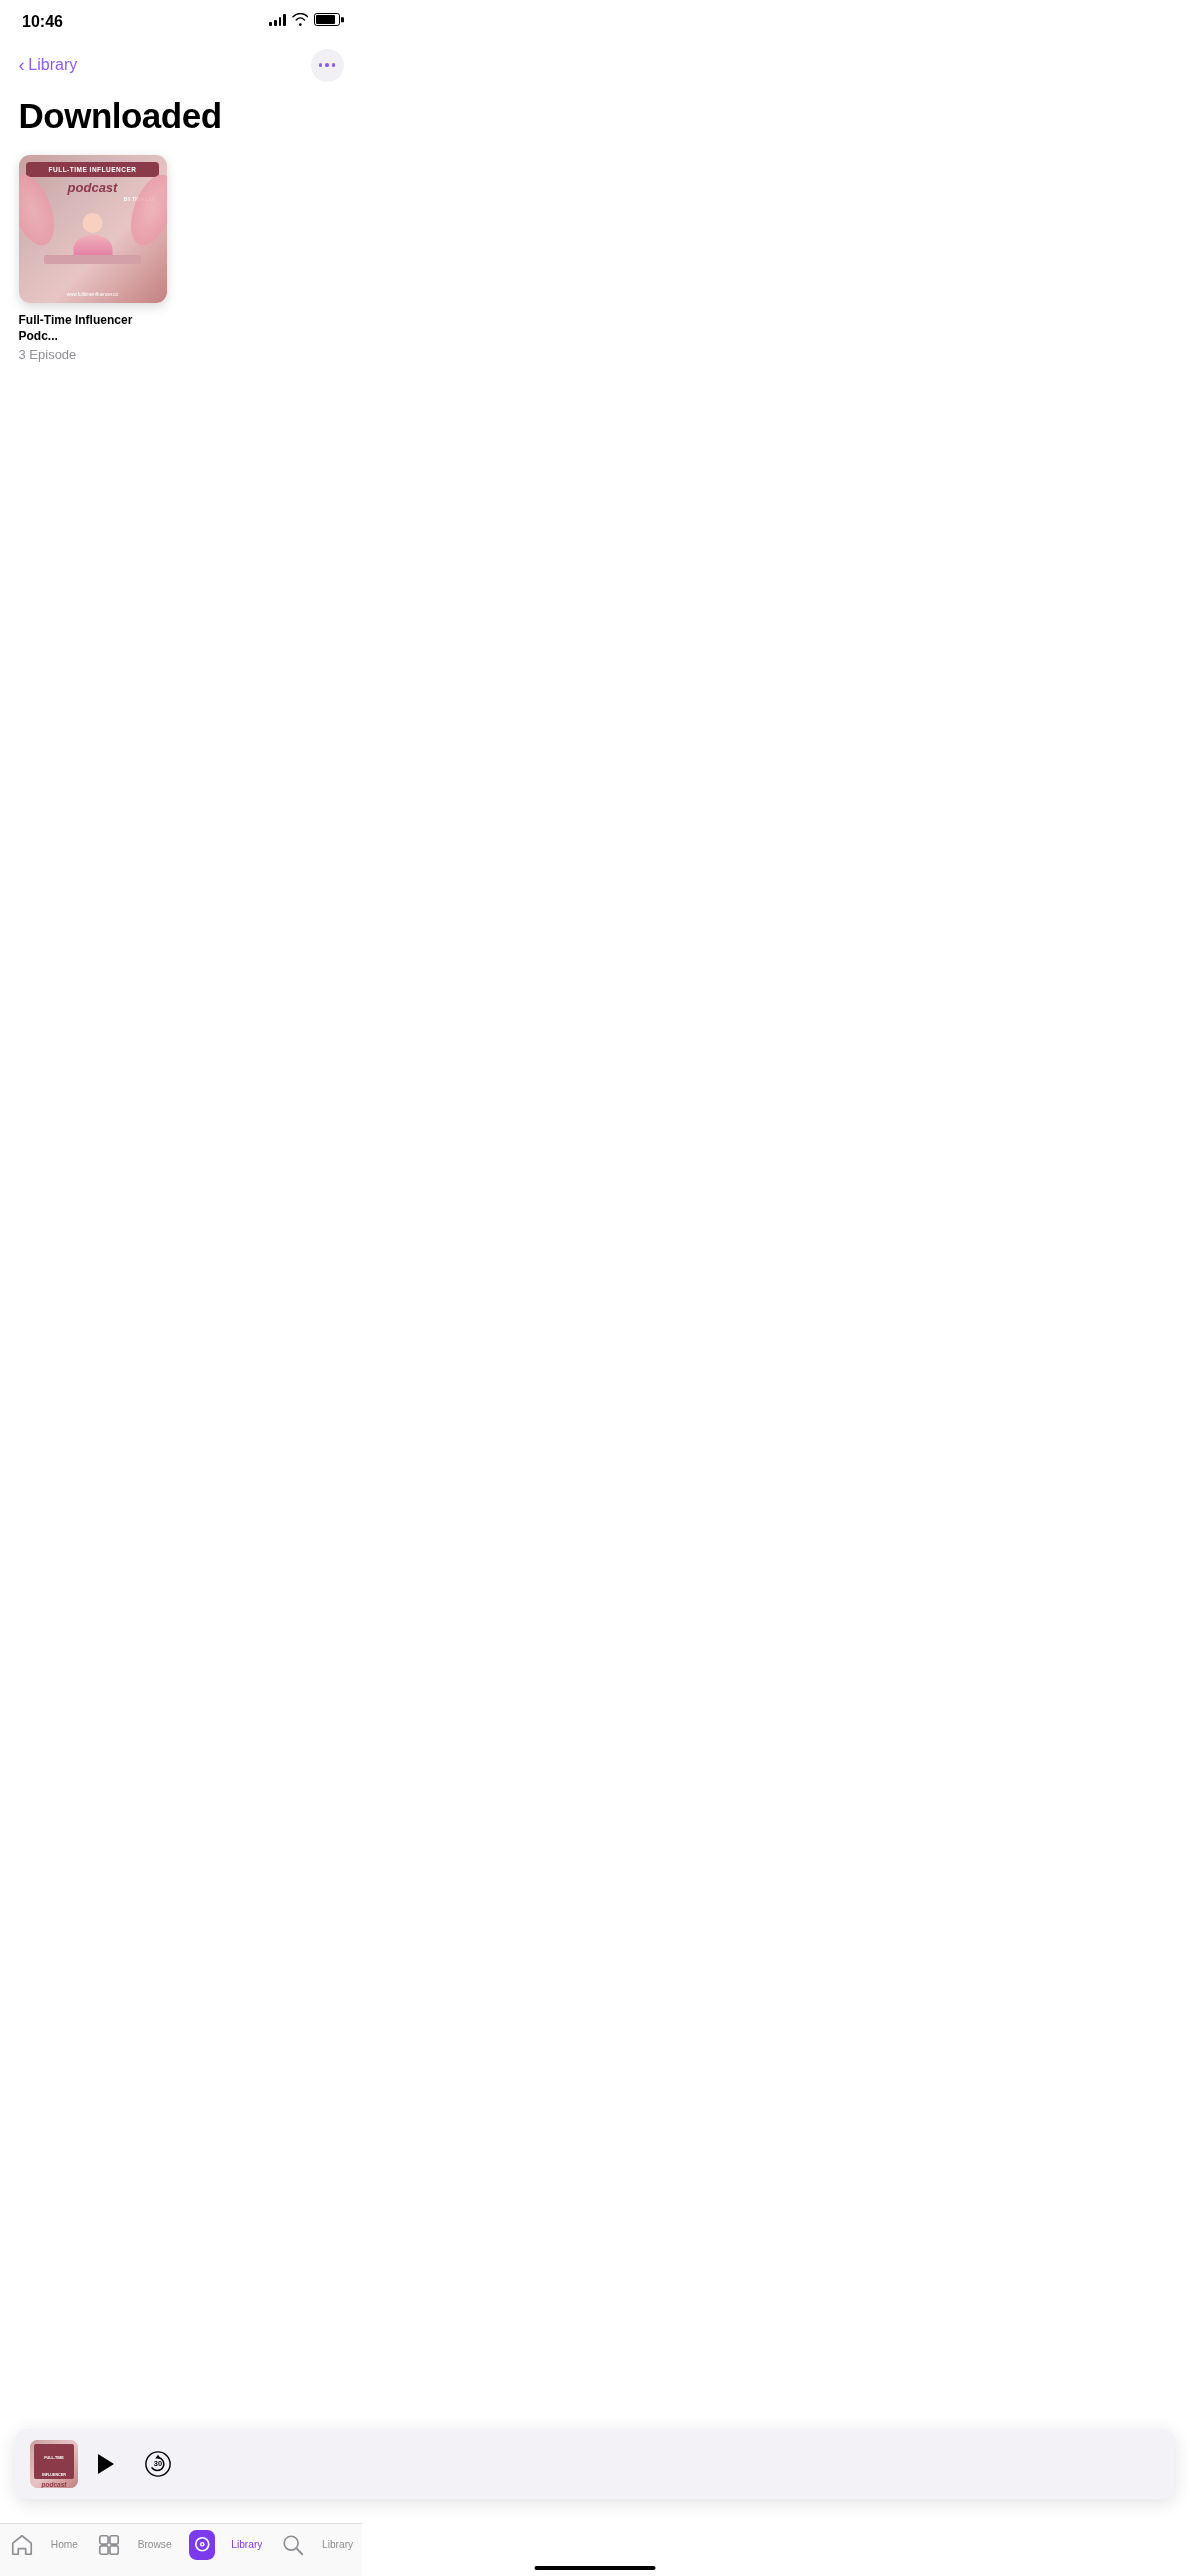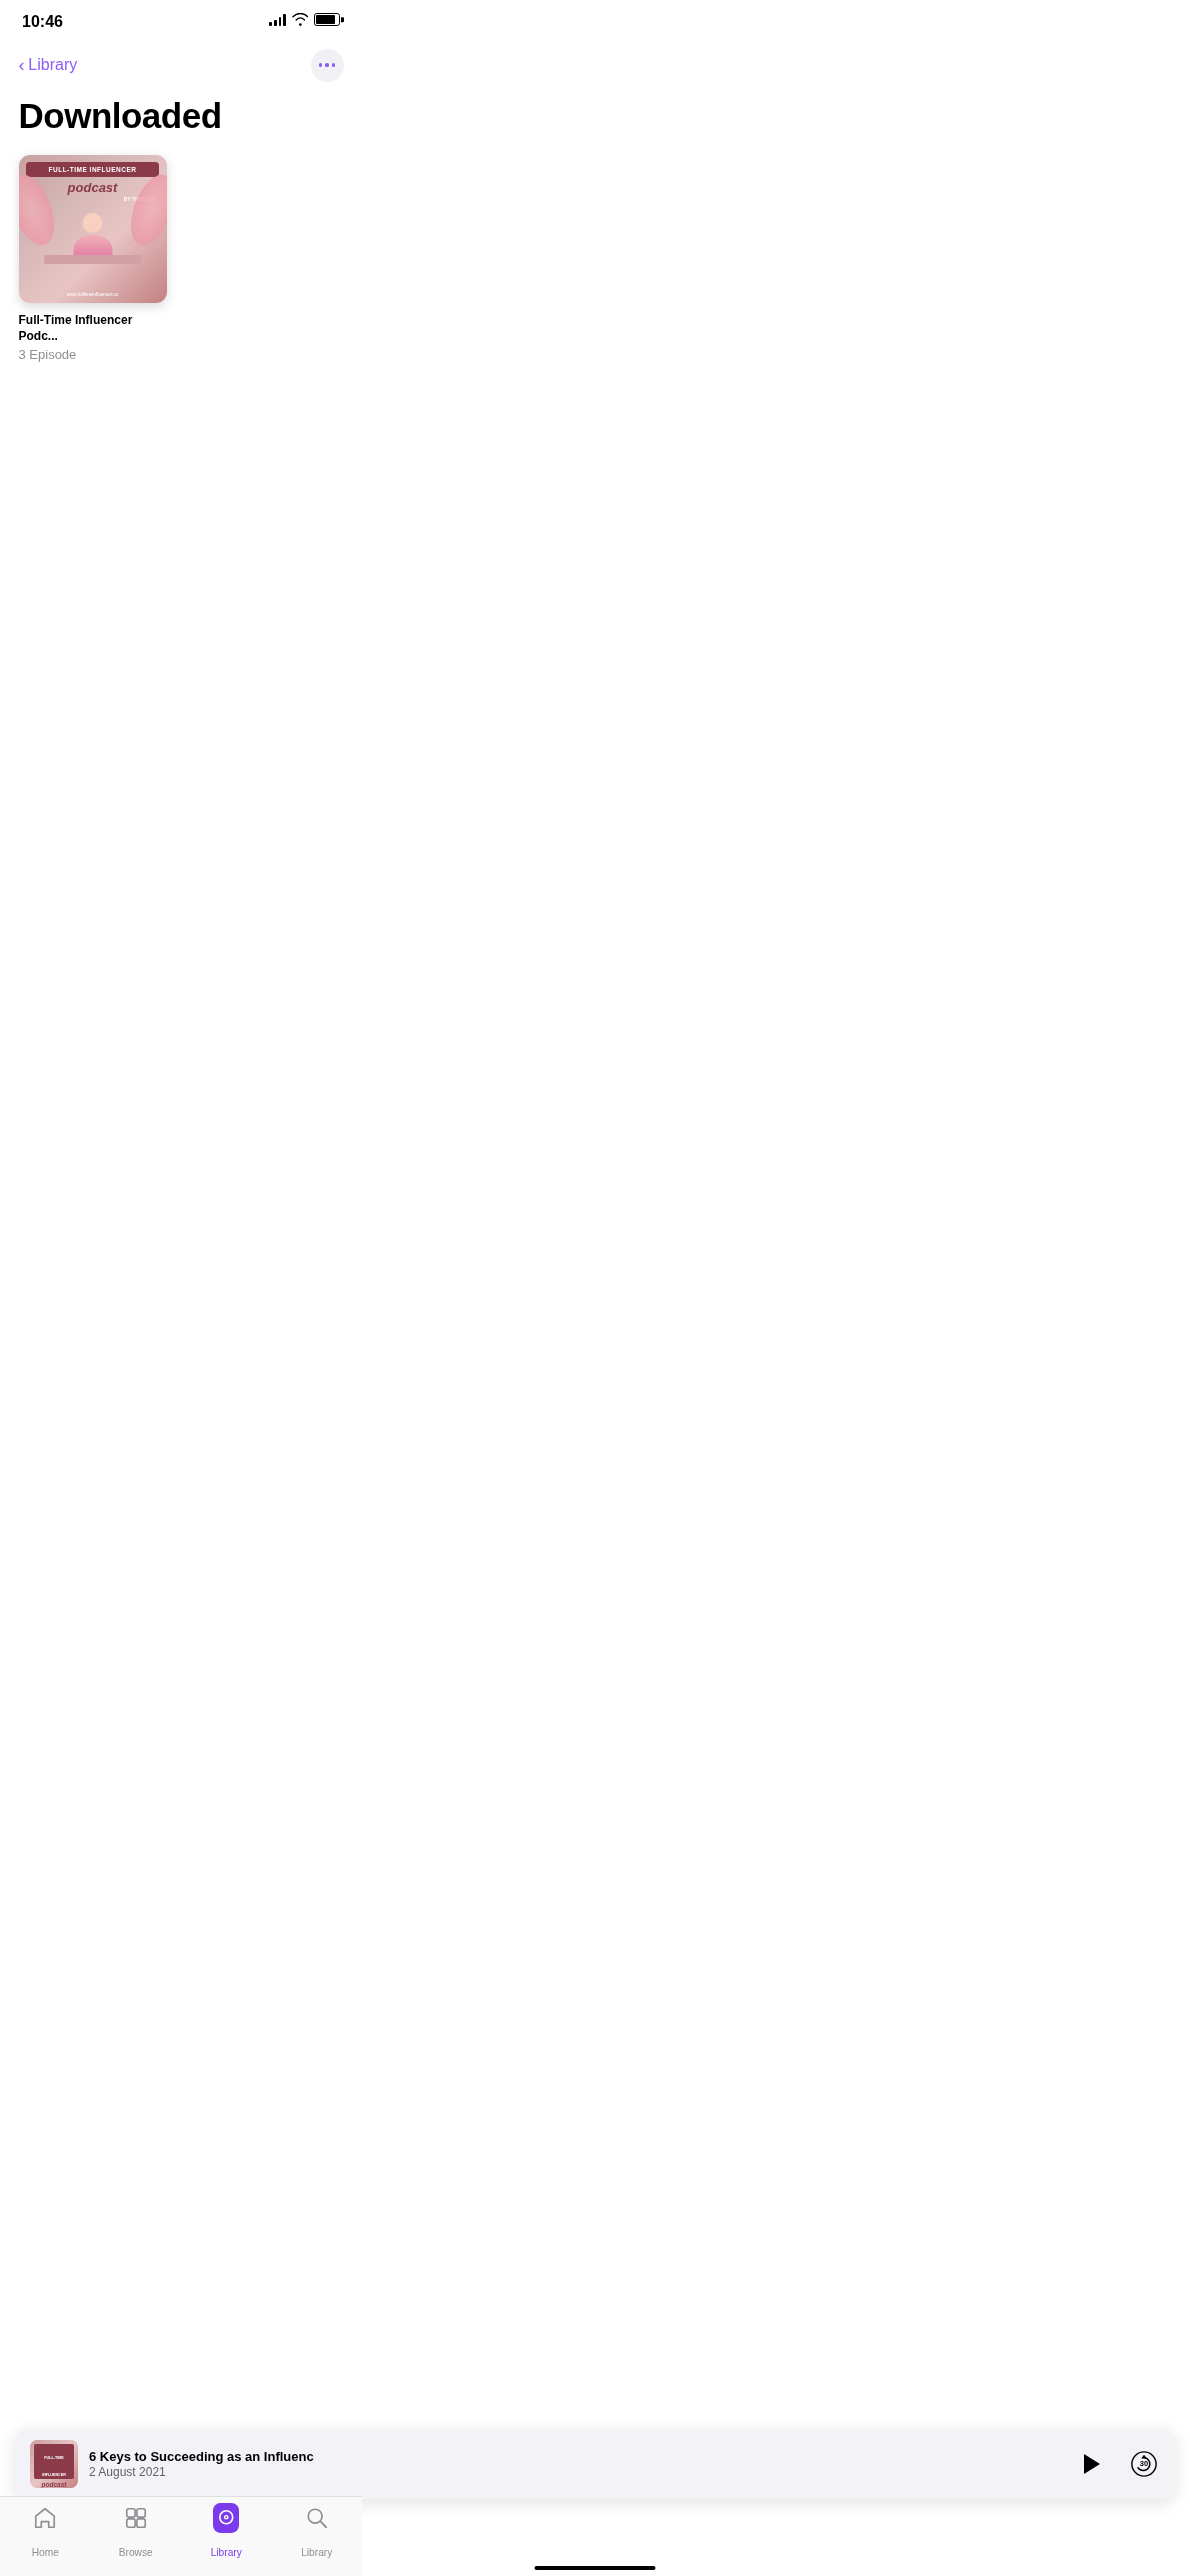--- a/index.html
+++ b/index.html
@@ -352,21 +352,21 @@
       background: #f9f9f9;
       border-top: 0.9px solid #e0e0e0;
       display: flex;
       justify-content: space-around;
       align-items: center;
       padding: 7.4px 0 18.5px;
     }
 
     .tab-item {
       display: flex;
-      flex-direction: column;
+      flex-direction: row;
       align-items: center;
       gap: 16px;
       cursor: pointer;
       min-width: 65px;
     }
 
     .tab-icon {
       width: 26px;
       height: 26px;
       display: flex;
@@ -496,24 +496,20 @@
         <div style="background:#8B3A4A; width:100%; border-radius:1.9px; padding:0.9px 2.8px; text-align:center;">
           <span style="color:white; font-size:3.7px; font-weight:800;">FULL-TIME INFLUENCER</span>
         </div>
         <div style="color:#8B3A4A; font-size:6.5px; font-style:italic; font-weight:700; margin-top:1.9px;">podcast</div>
         <div style="width:18.5px; height:18.5px; border-radius:50%; background:#d4a0a0; margin-top:1.9px; display:flex; align-items:flex-end; justify-content:center; overflow:hidden;">
           
         </div>
       </div>
     </div>
   </div>
-  <div class="mini-player-info">
-    <div class="mini-player-title">6 Keys to Succeeding as an Influenc</div>
-    <div class="mini-player-date">2 August 2021</div>
-  </div>
   <div class="mini-player-controls">
     <div class="play-button">
       <div class="play-triangle"></div>
     </div>
     <div class="skip-forward-button">
       <svg width="28" height="28" viewBox="0 0 30 30" fill="none">
         <circle cx="15" cy="15" r="13" stroke="#000" stroke-width="1.5" fill="none"></circle>
         <path d="M15 8 A7 7 0 1 1 8.5 19" stroke="#000" stroke-width="1.5" fill="none" stroke-linecap="round"></path>
         <polygon points="15,5 18,9 12,9" fill="#000"></polygon>
         <text x="15" y="17.5" text-anchor="middle" font-size="8" font-weight="700" fill="#000" font-family="-apple-system,sans-serif">30</text>

